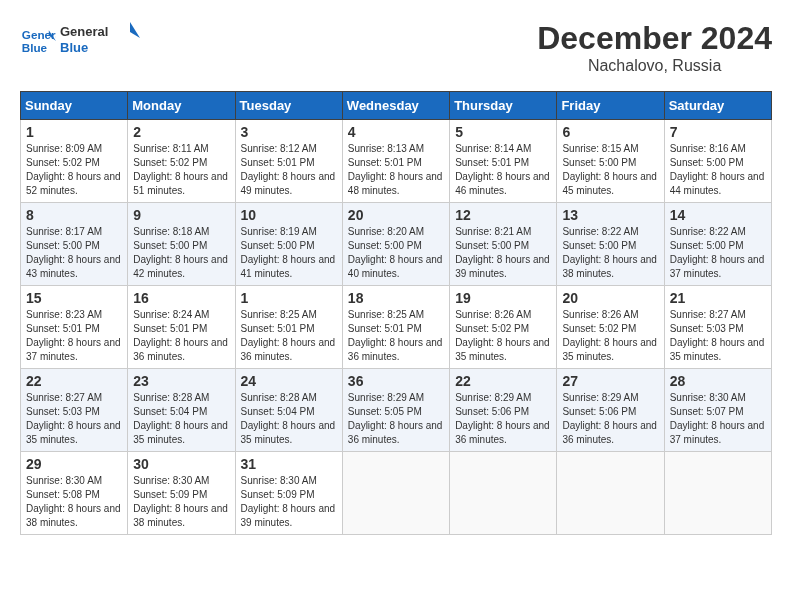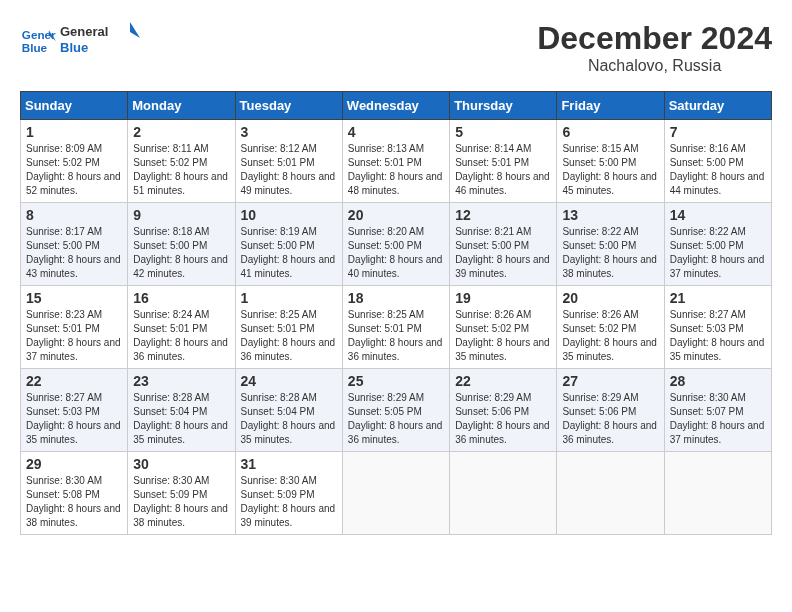--- a/index.html
+++ b/index.html
@@ -216,21 +216,21 @@
       </td>
         <td>
         <span class="day-number">23</span>
         <span class="day-info">Sunrise: 8:28 AM<br>Sunset: 5:04 PM<br>Daylight: 8 hours and 35 minutes.</span>
       </td>
         <td>
         <span class="day-number">24</span>
         <span class="day-info">Sunrise: 8:28 AM<br>Sunset: 5:04 PM<br>Daylight: 8 hours and 35 minutes.</span>
       </td>
         <td>
-        <span class="day-number">25</span>
+        <span class="day-number">36</span>
         <span class="day-info">Sunrise: 8:29 AM<br>Sunset: 5:05 PM<br>Daylight: 8 hours and 36 minutes.</span>
       </td>
         <td>
         <span class="day-number">22</span>
         <span class="day-info">Sunrise: 8:29 AM<br>Sunset: 5:06 PM<br>Daylight: 8 hours and 36 minutes.</span>
       </td>
         <td>
         <span class="day-number">27</span>
         <span class="day-info">Sunrise: 8:29 AM<br>Sunset: 5:06 PM<br>Daylight: 8 hours and 36 minutes.</span>
       </td>

